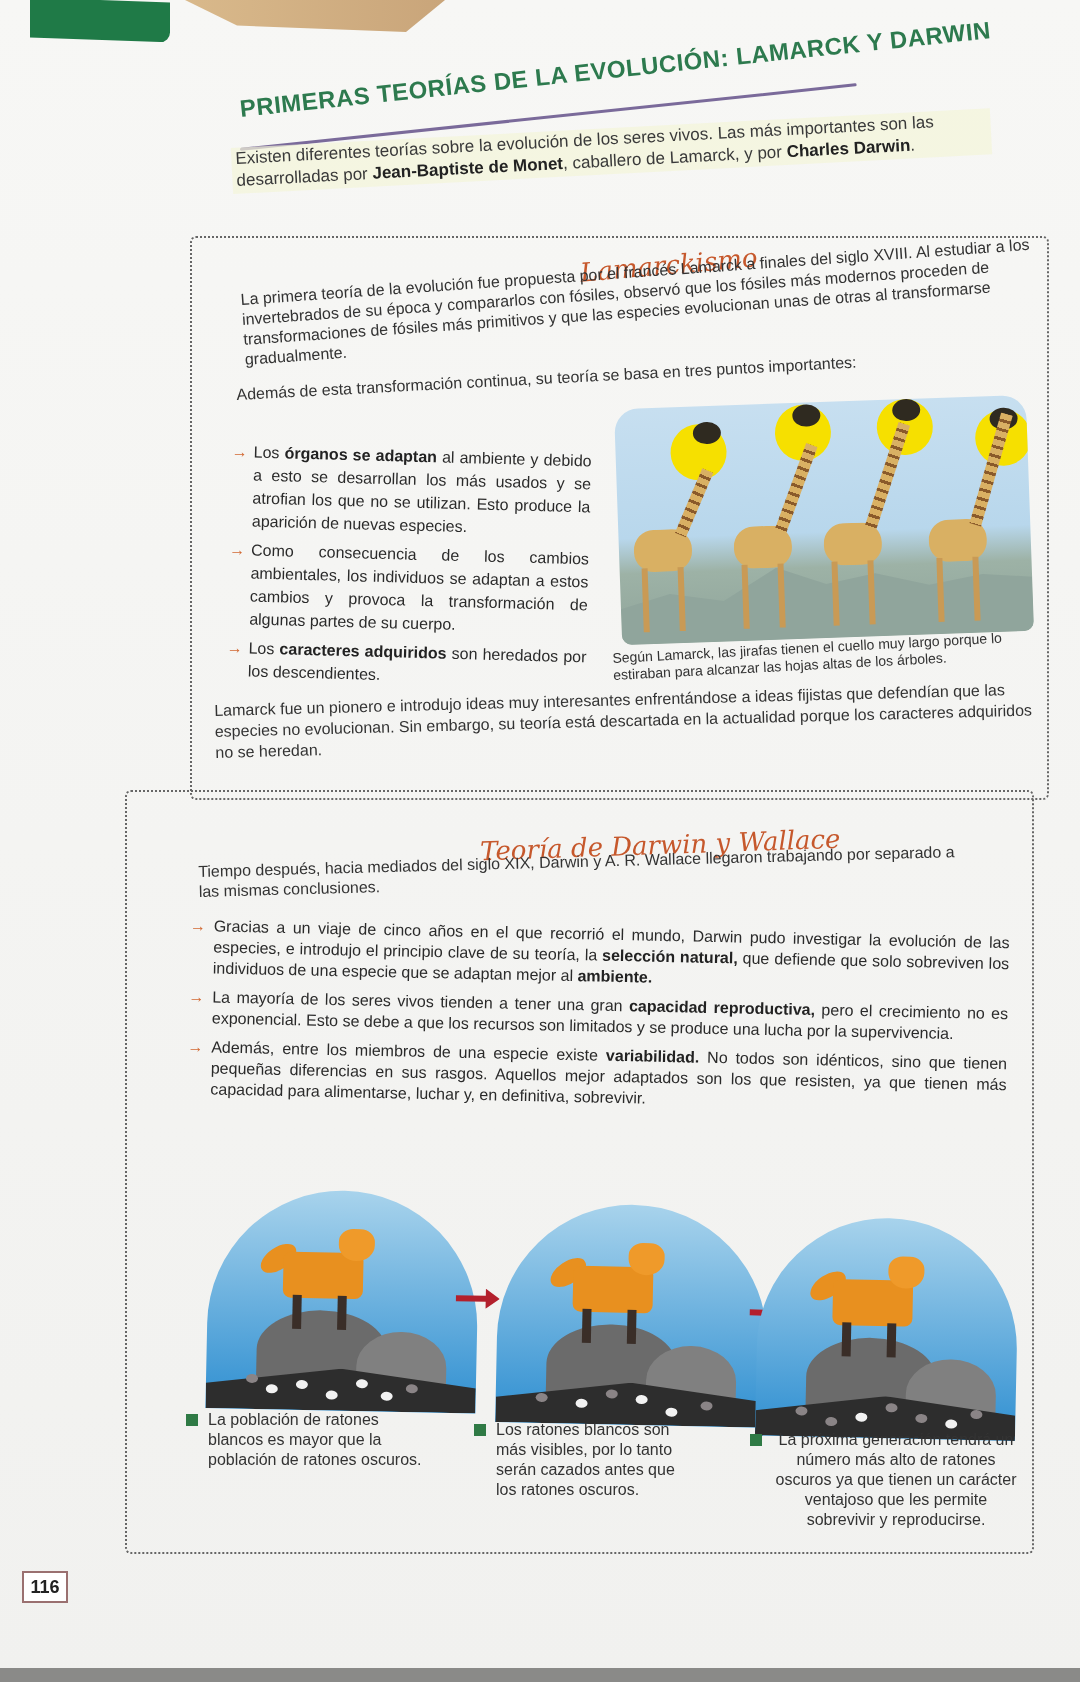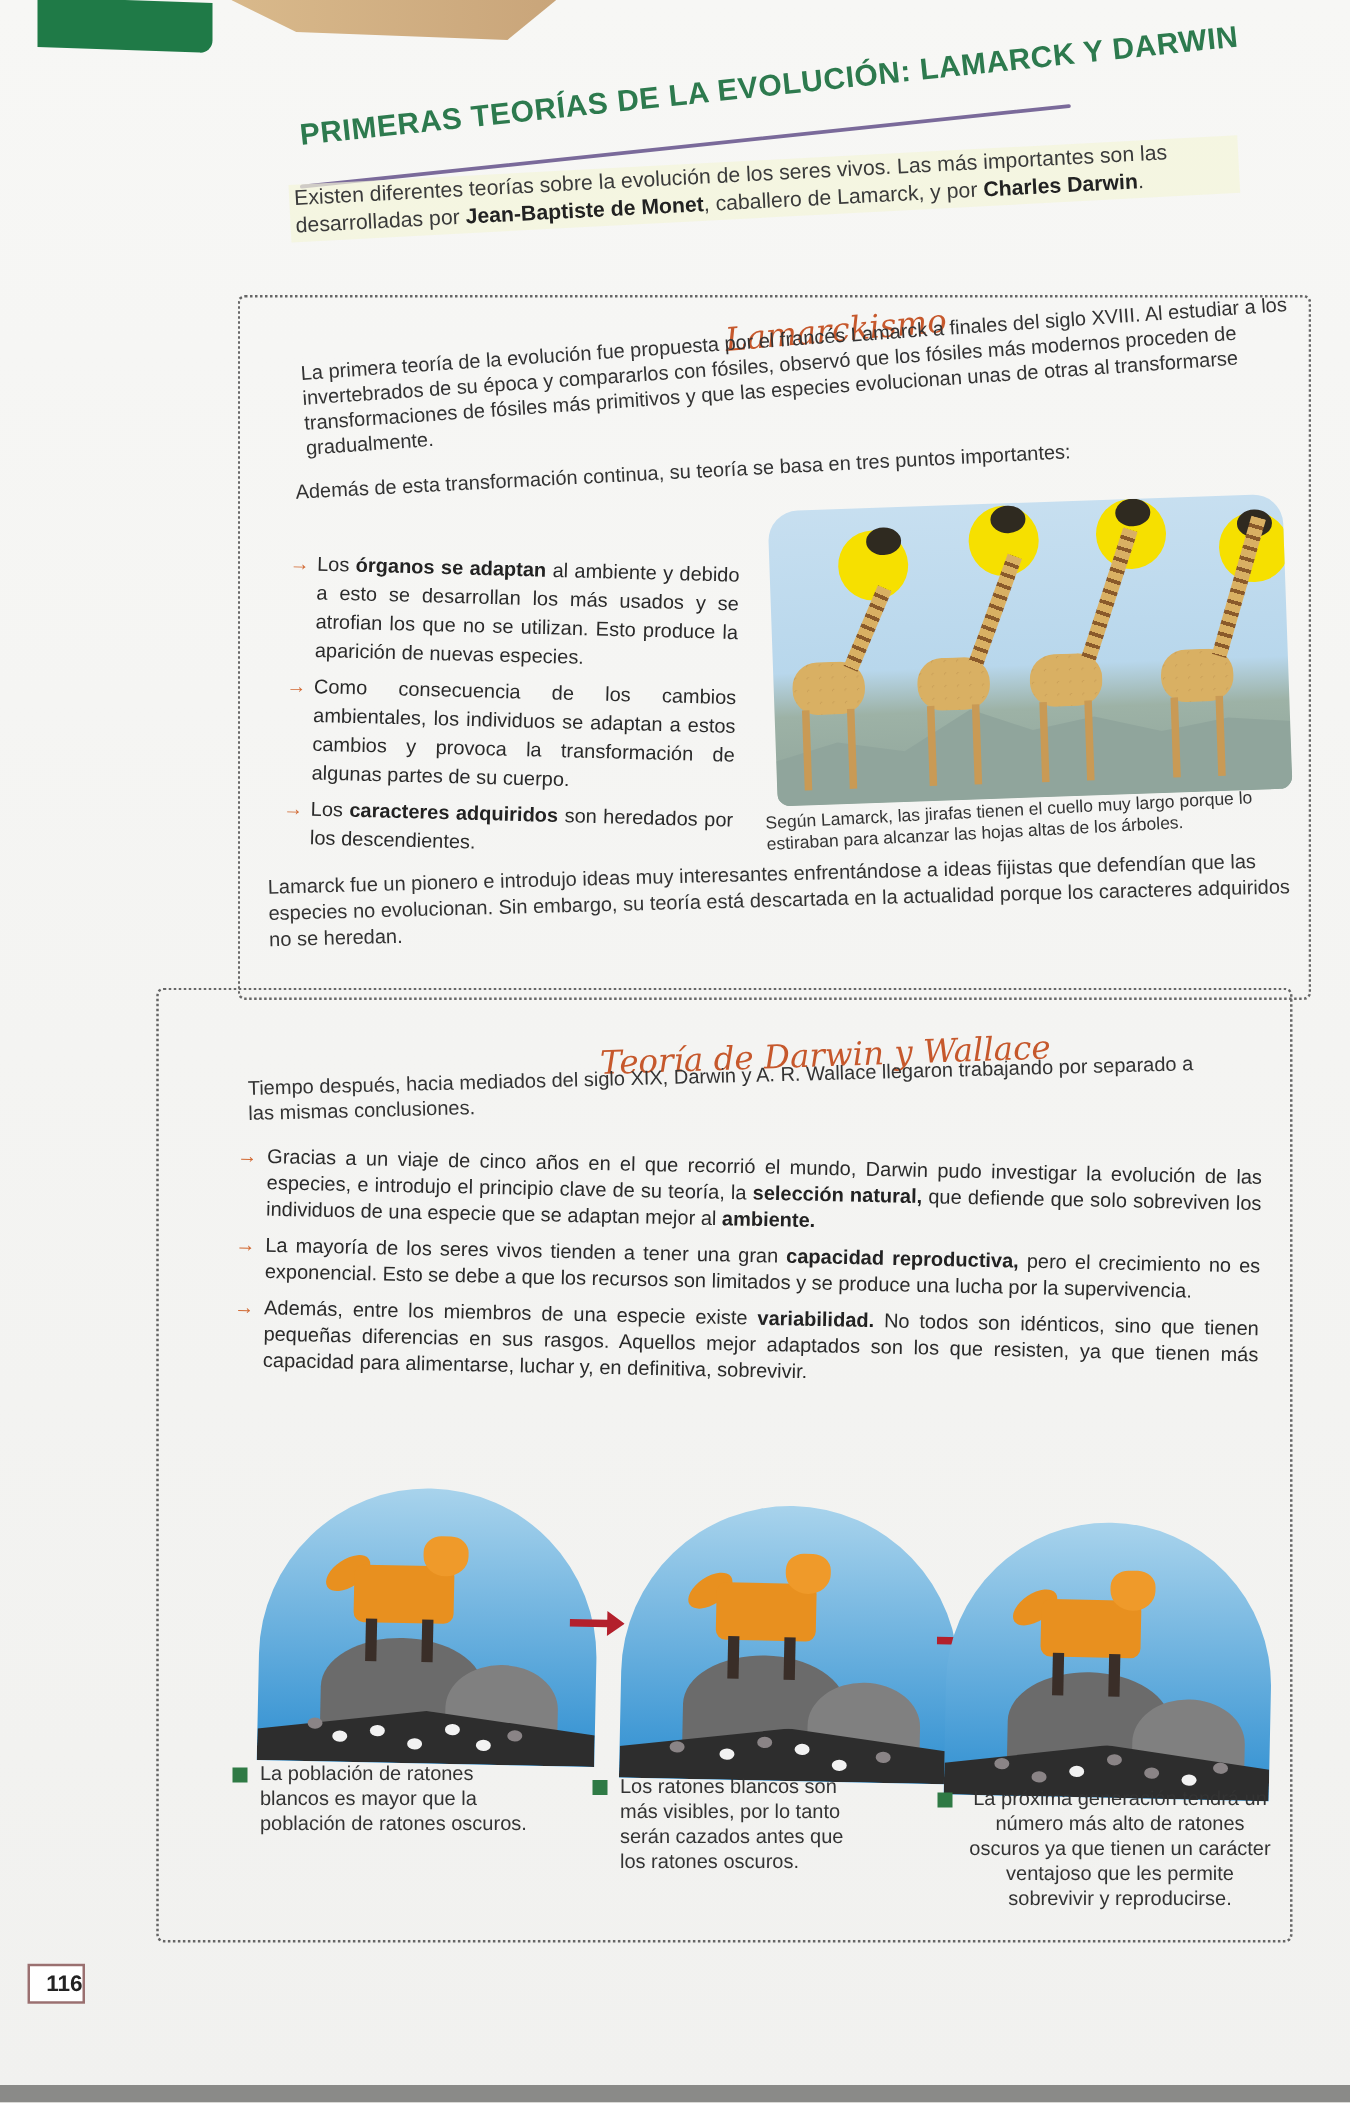--- a/index.html
+++ b/index.html
@@ -79,21 +79,21 @@
   .red-arrow { position:absolute; top:95px; width:44px; height:20px; }
 
   .legend { position:absolute; font-size:16px; line-height:20px; color:#333; }
   .legend .sq { display:inline-block; width:12px; height:12px; background:#2f7a45; margin-right:8px; position:absolute; left:0; top:4px; }
   .legend .txt { display:block; padding-left:22px; }
   .lg1 { left:186px; top:1410px; width:240px; }
   .lg2 { left:474px; top:1420px; width:220px; }
   .lg3 { left:750px; top:1430px; width:270px;text-align:center; }
 
   .page-num { position:absolute; left:22px; top:1571px; width:42px; height:28px; border:2px solid #9a7070;
-    background:#fff; font-weight:bold; font-size:18px; text-align:right; line-height:28px; color:#222; }
+    background:#fff; font-weight:bold; font-size:18px; text-align:center; line-height:28px; color:#222; }
 </style>
 </head>
 <body>
 
 <div class="page">
   <div class="green-tab"></div>
   <div class="wood"></div>
 
   <div class="title-underline"></div>
   <div class="rot title">PRIMERAS TEORÍAS DE LA EVOLUCIÓN: LAMARCK Y DARWIN</div>

